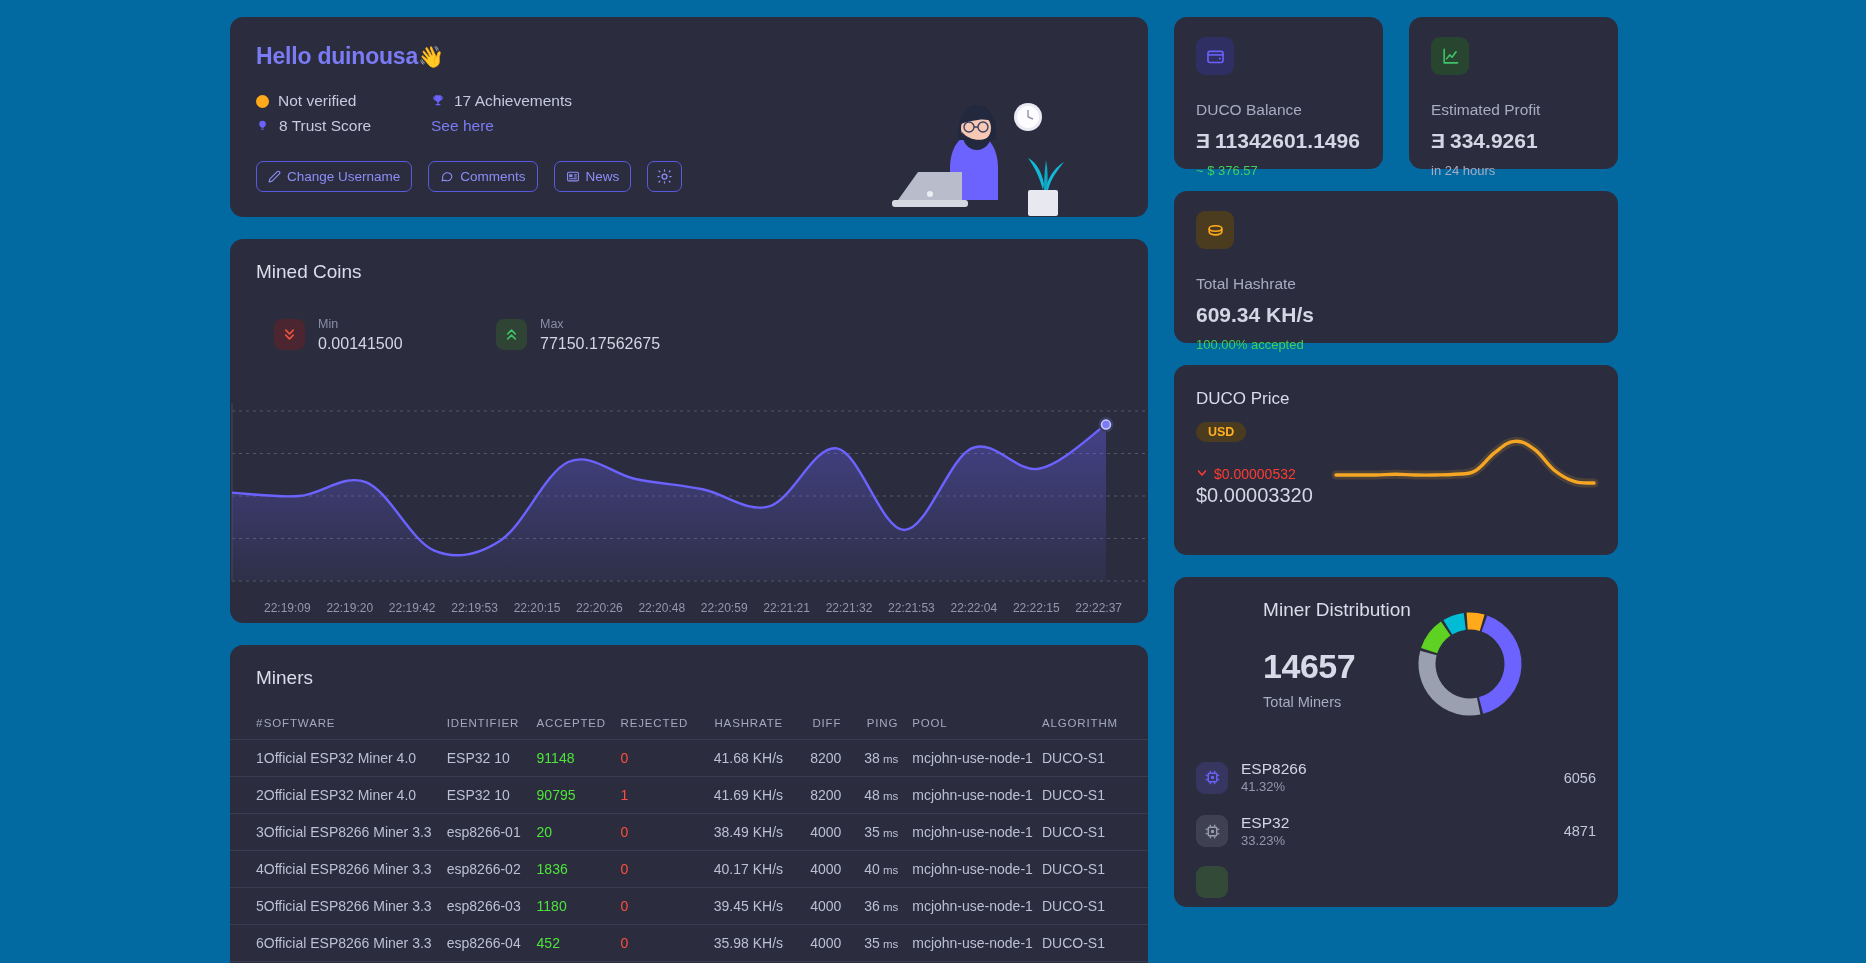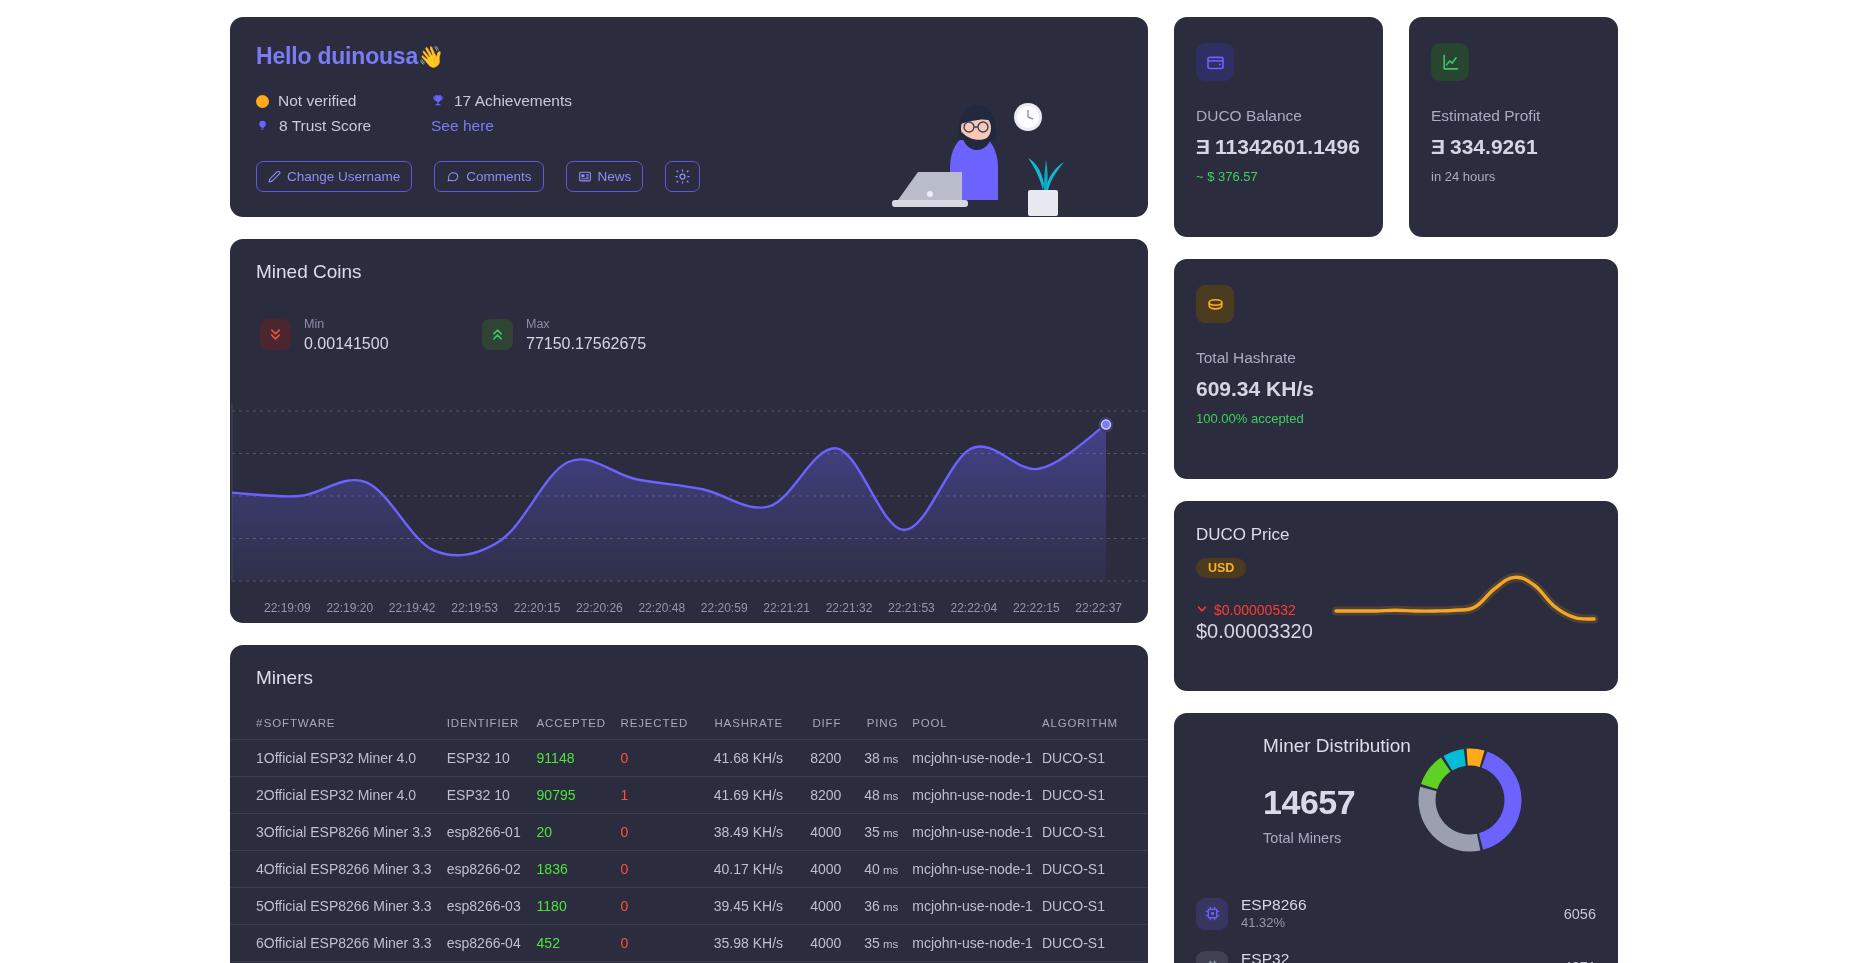--- a/index.html
+++ b/index.html
@@ -8,21 +8,21 @@
     background: #22232f;
     font-family: "Liberation Sans", sans-serif;
     overflow: hidden;
   }
   body { position: relative; }
 
   .page {
     position: absolute;
     left: 0; top: 0;
     width: 1866px; height: 963px;
-    background: #ffffff;
+    background: #0369a1;
   }
 
   .grid {
     position: absolute;
     left: 230px; top: 17px;
     width: 1388px;
     display: flex;
     gap: 26px;
   }
   .col-left { width: 918px; display: flex; flex-direction: column; gap: 22px; }
@@ -48,21 +48,21 @@
     display: grid;
     grid-template-columns: 175px auto;
     row-gap: 7px;
     margin-bottom: 26px;
   }
   .meta-item { display: flex; align-items: center; gap: 9px; font-size: 15.5px; color: #c8c9de; }
   .meta-link { color: #7b7bf5; font-size: 15.5px; cursor: pointer; }
   .dot-orange { width: 13px; height: 13px; border-radius: 50%; background: #ffa91b; display:inline-block; }
   .ico-small { width: 14px; height: 16px; display:inline-block; }
 
-  .btn-row { display: flex; gap: 22px; }
+  .btn-row { display: flex; gap: 16px; }
   .btn {
     border: 1px solid #5a5ae0;
     color: #8d8df7;
     background: transparent;
     border-radius: 7px;
     height: 31px;
     padding: 0 11px;
     font-size: 13.5px;
     display: inline-flex;
     align-items: center;
@@ -71,21 +71,21 @@
     font-family: "Liberation Sans", sans-serif;
   }
   .btn.icon-only { padding: 0 9px; }
   .btn svg { display:block; }
 
   .illus { position:absolute; right: 60px; bottom: 0; width: 200px; height: 145px; }
 
   
   .mined-card { height: 384px; padding: 22px 0 0 0; }
   .card-title { font-size: 19px; color: #dcdcea; font-weight: 500; padding-left: 26px; }
-  .stats-row { display: flex; gap: 0; margin-top: 32px; padding-left: 30px; }
+  .stats-row { display: flex; gap: 0; margin-top: 32px; padding-left: 44px; }
   .stat { display: flex; align-items: center; gap: 13px; width: 222px; }
   .stat-ico {
     width: 31px; height: 31px; border-radius: 8px;
     display:flex; align-items:center; justify-content:center;
     font-size: 15px; font-weight: bold;
   }
   .ico-min { background: #4b2630; color: #f2543d; }
   .ico-max { background: #2f4434; color: #3fc469; }
   .ico-avg { background: #4c3c1f; color: #ffa91b; }
   .stat-label { font-size: 12.5px; color: #8b8ca8; line-height: 1.45; }
@@ -127,21 +127,21 @@
   .col-hr   { width: 76px; text-align: right; }
   .col-diff { width: 62px; text-align: right; }
   .col-ping { width: 60px; text-align: right; }
   .col-pool { width: 145px; padding-left: 14px !important; }
   .col-alg  { width: 110px; }
   .acc { color: #4ee43a; }
   .rej { color: #ff4f3c; }
   .ms-unit { font-size: 11.5px; }
 
   
-  .stat-card { height: 220px; padding: 26px 22px; }
+  .stat-card { height: 152px; padding: 20px 22px; }
   .stat-card-ico {
     width: 38px; height: 38px; border-radius: 9px;
     display:flex; align-items:center; justify-content:center;
     margin-bottom: 26px;
   }
   .ico-wallet { background: #2f2f63; color: #6c63ff; }
   .ico-profit { background: #28452f; color: #3fc469; }
   .ico-chip   { background: #4b2326; color: #f2543d; }
   .ico-coin   { background: #4c3c1f; color: #ffa91b; }
   .stat-card-label { font-size: 15.5px; color: #a9abc2; margin-bottom: 10px; }

